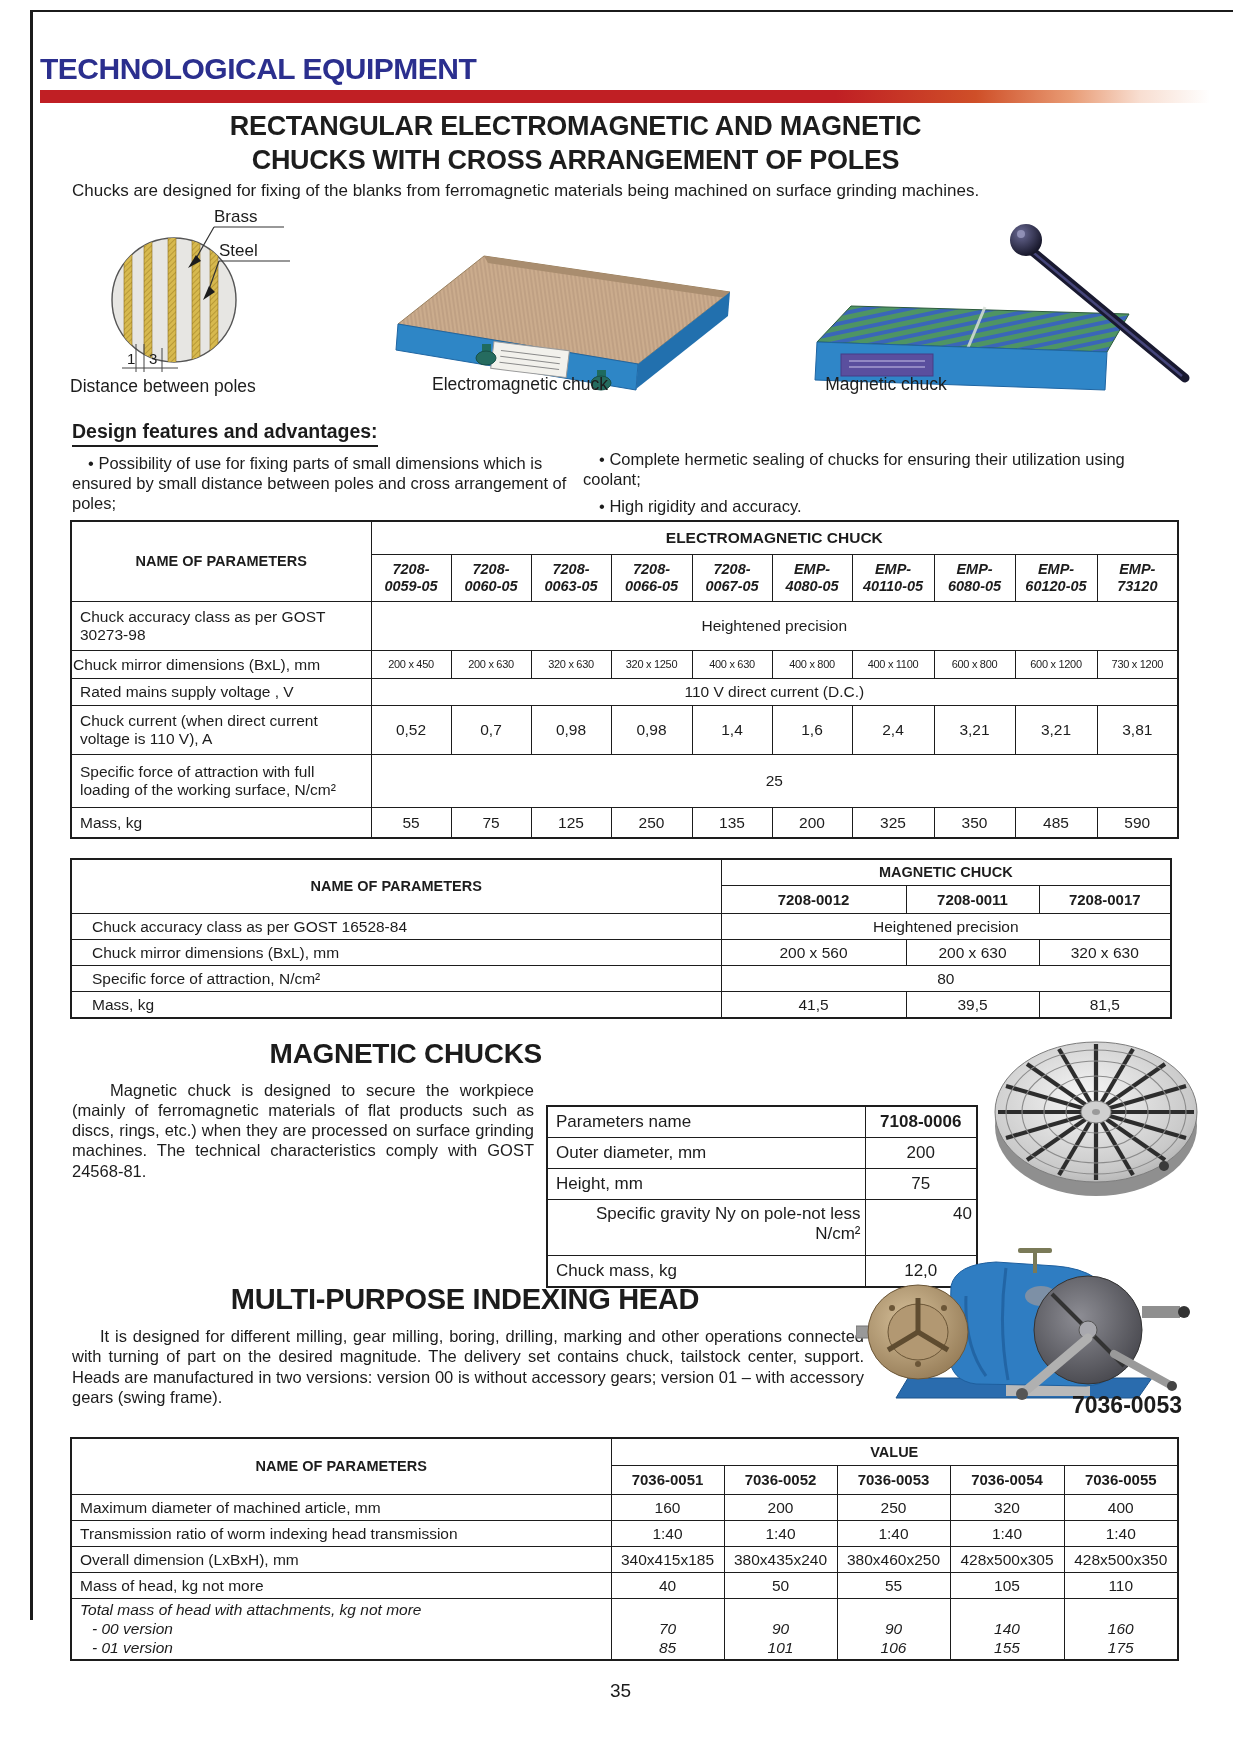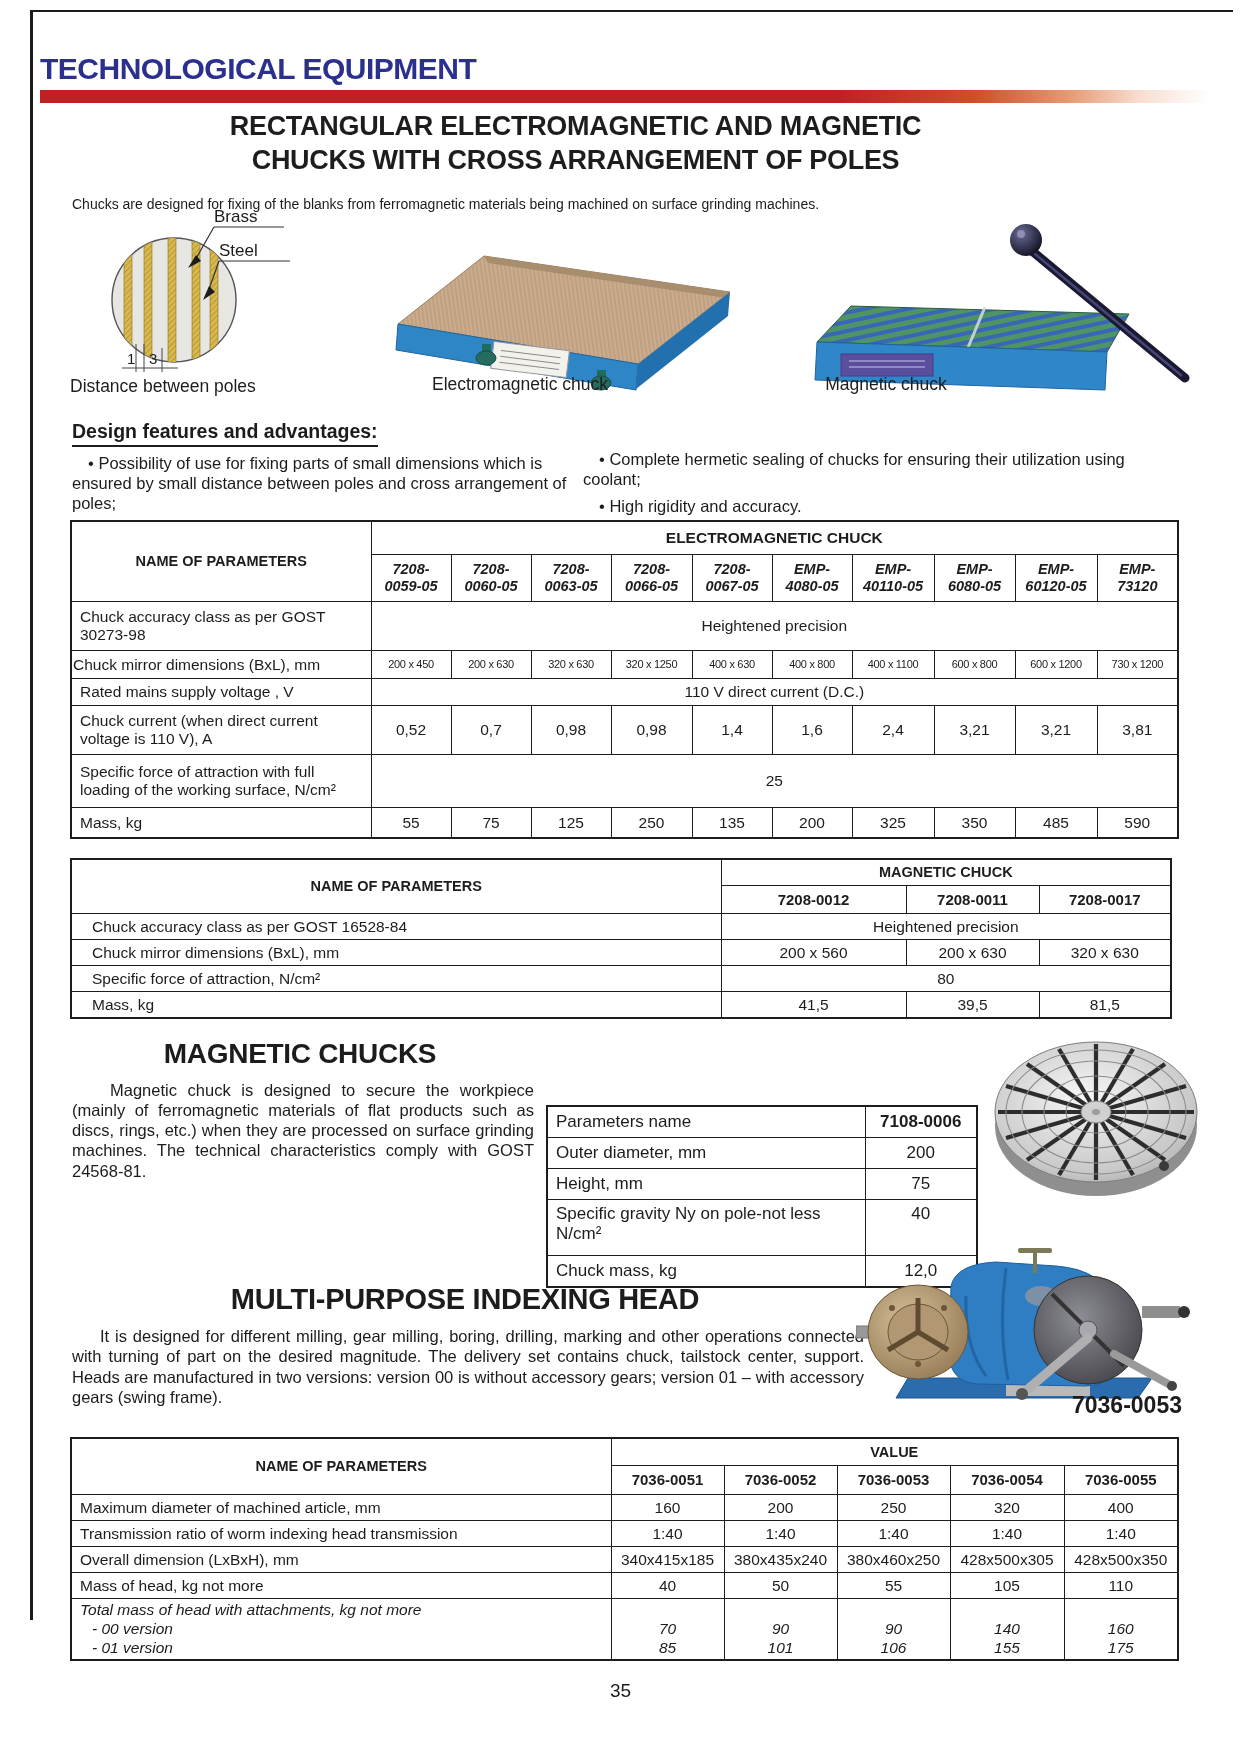--- a/index.html
+++ b/index.html
@@ -9,21 +9,21 @@
   
   .pb-left{position:absolute;left:30px;top:10px;width:3px;height:1610px;background:#1b1b1b;}
   .pb-top{position:absolute;left:30px;top:10px;width:1203px;height:2px;background:#1b1b1b;}
   
   .brand{position:absolute;left:40px;top:52px;font-size:30px;font-weight:bold;
          letter-spacing:-0.5px;color:#2b2f8e;}
   .redbar{position:absolute;left:40px;top:90px;width:1170px;height:13px;
           background:linear-gradient(90deg,#c01f24 0%,#c01f24 68%,#cf4f28 80%,#e89a73 88%,#f8ded1 94%,#ffffff 100%);}
   .doc-title{position:absolute;left:0;top:110px;width:1151px;text-align:center;
              font-size:27px;font-weight:bold;letter-spacing:-0.3px;line-height:1.25;color:#1d1d1d;}
-  .intro{position:absolute;left:72px;top:196px;width:1130px;font-size:14px;}
+  .intro{position:absolute;left:72px;top:181px;width:1130px;font-size:17px;}
   
   .cap{position:absolute;font-size:17.5px;color:#1d1d1d;}
   .cap-poles{left:70px;top:376px;}
   .cap-em{left:380px;top:374px;width:280px;text-align:center;}
   .cap-mag{left:756px;top:374px;width:260px;text-align:center;}
   .figsvg{position:absolute;}
   
   .feat-h{position:absolute;left:72px;top:420px;font-size:19.5px;font-weight:bold;
           border-bottom:2.5px solid #1d1d1d;padding-bottom:2px;}
   .bullets{position:absolute;font-size:16.5px;line-height:1.2;}
@@ -50,27 +50,27 @@
   .t1 .r-cur td{height:46px;}
   .t1 .r-force td{height:50px;}
   .t1 .r-mass td{height:27px;}
   
   .t2{left:70px;top:858px;width:1100px;}
   .t2 .h-grp{height:23px;}
   .t2 .models th{height:25px;font-size:15px;}
   .t2 td{height:23px;}
   .t2 .pname{padding-left:20px;}
   
-  .mc-title{position:absolute;left:65px;top:1038px;width:470px;text-align:center;
+  .mc-title{position:absolute;left:72px;top:1038px;width:470px;text-align:right;
             font-size:28px;font-weight:bold;letter-spacing:-0.3px;}
   .mc-para{position:absolute;left:72px;top:1080px;width:462px;font-size:16.5px;
            line-height:1.22;text-align:justify;text-indent:38px;}
   .t3{left:546px;top:1062px;width:430px;font-size:17px;margin-top:43px;}
   .t3 td{height:28px;}
-  .t3 .r-grav td{height:50px;vertical-align:top;padding-top:4px;}
+  .t3 .r-grav td{height:50px;vertical-align:top;padding-top:4px;text-align:right;}
   .t3 .bold{font-weight:bold;}
   
   .ih-title{position:absolute;left:60px;top:1283px;width:810px;text-align:center;
             font-size:29px;font-weight:bold;letter-spacing:-0.3px;}
   .ih-para{position:absolute;left:72px;top:1326px;width:792px;font-size:16.5px;
            line-height:1.24;text-align:justify;text-indent:28px;}
   .ih-label{position:absolute;left:1072px;top:1392px;font-size:23px;font-weight:bold;}
   
   .t4{left:70px;top:1437px;width:1107px;}
   .t4 .h-grp{height:24px;}

